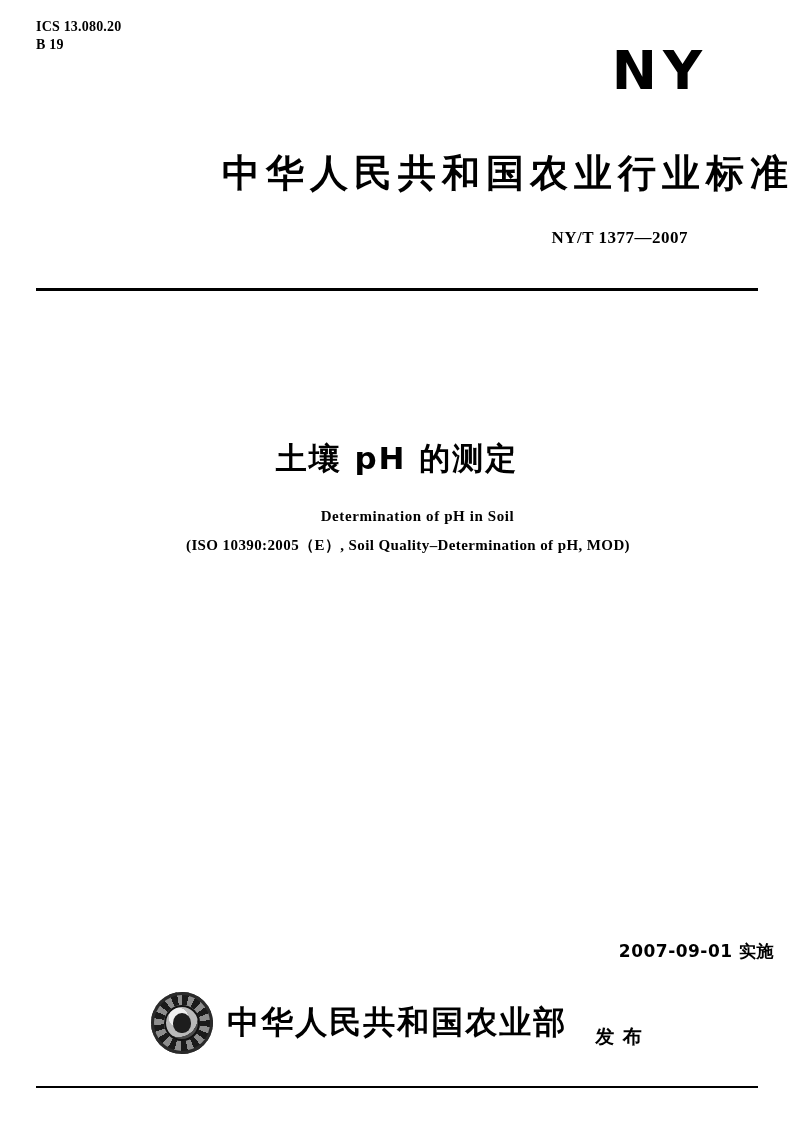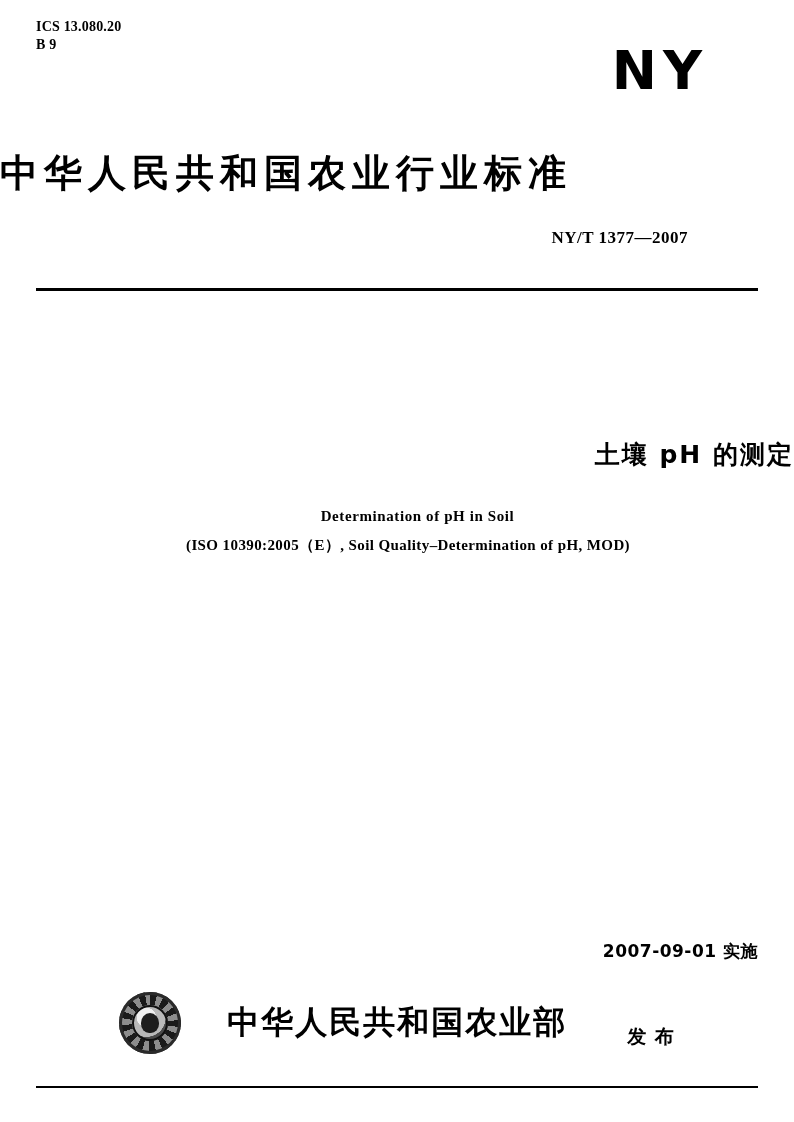--- a/index.html
+++ b/index.html
@@ -47,21 +47,21 @@
     letter-spacing: 6px;
     line-height: 62px;
   }
 
   
   .main-title {
     position: absolute;
     left: 0;
     right: 0;
     top: 148px;
-    text-align: left;
+    text-align: right;
     font-family: "DejaVu Sans", sans-serif;
     font-weight: bold;
     font-size: 38px;
     letter-spacing: 6px;
     white-space: nowrap;
   }
 
   
   .std-number {
     position: absolute;
@@ -83,24 +83,24 @@
     height: 3px;
     background: #000000;
   }
 
   
   .doc-title {
     position: absolute;
     left: 0;
     right: 0;
     top: 438px;
-    text-align: right;
-    font-family: "DejaVu Sans", sans-serif;
-    font-weight: bold;
-    font-size: 25px;
+    text-align: center;
+    font-family: "DejaVu Sans", sans-serif;
+    font-weight: bold;
+    font-size: 31px;
     letter-spacing: 2px;
   }
 
   .doc-subtitle-en {
     position: absolute;
     left: 0;
     right: 0;
     top: 508px;
     text-align: center;
     font-family: "Liberation Serif", serif;
@@ -128,39 +128,38 @@
     left: 36px;
     top: 940px;
     font-family: "DejaVu Sans", sans-serif;
     font-weight: bold;
     font-size: 17px;
     letter-spacing: 0.5px;
     white-space: nowrap;
   }
   .effective-date {
     position: absolute;
-    right: 36px;
+    right: 20px;
     top: 940px;
     font-family: "DejaVu Sans", sans-serif;
     font-weight: bold;
     font-size: 17px;
     letter-spacing: 0.5px;
     white-space: nowrap;
   }
 
   
   .publisher-row {
     position: absolute;
     left: 0;
     right: 0;
     top: 992px;
     display: flex;
     align-items: center;
     justify-content: center;
-    gap: 32px;
   }
   .emblem {
     width: 62px;
     height: 62px;
     border-radius: 50%;
     position: relative;
     margin-right: 14px;
     background:
       repeating-conic-gradient(#1a1a1a 0deg 14deg, #8d8d8d 14deg 28deg);
     box-shadow: inset 0 0 0 3px #2a2a2a;
@@ -211,21 +210,21 @@
     background: #000000;
   }
 </style>
 </head>
 <body>
 
 <div class="page">
 
   <div class="ics-block">
     <div>ICS 13.080.20</div>
-    <div>B 9</div>
+    <div>B 19</div>
   </div>
 
   <div class="ny-logo">NY</div>
 
   <div class="main-title">中华人民共和国农业行业标准</div>
 
   <div class="std-number">NY/T 1377—2007</div>
 
   <div class="header-rule"></div>
 

